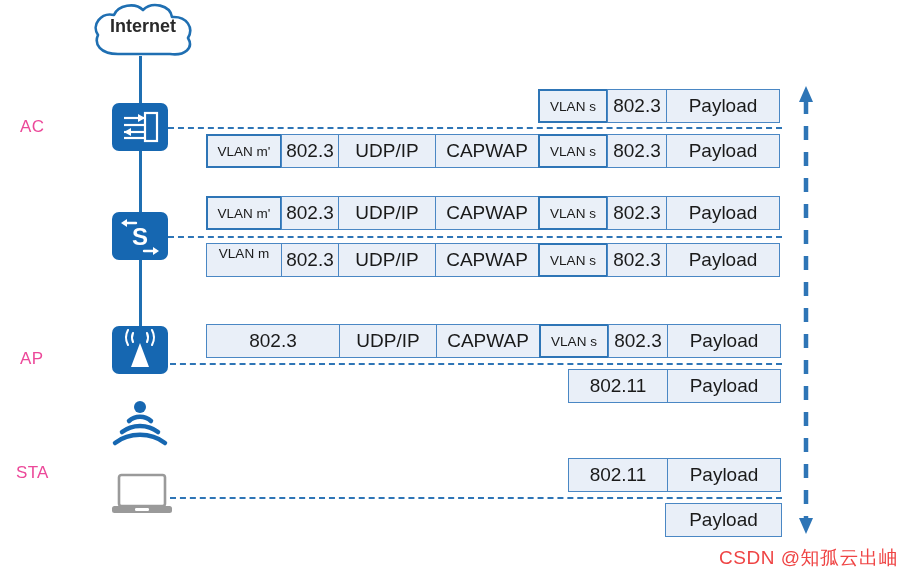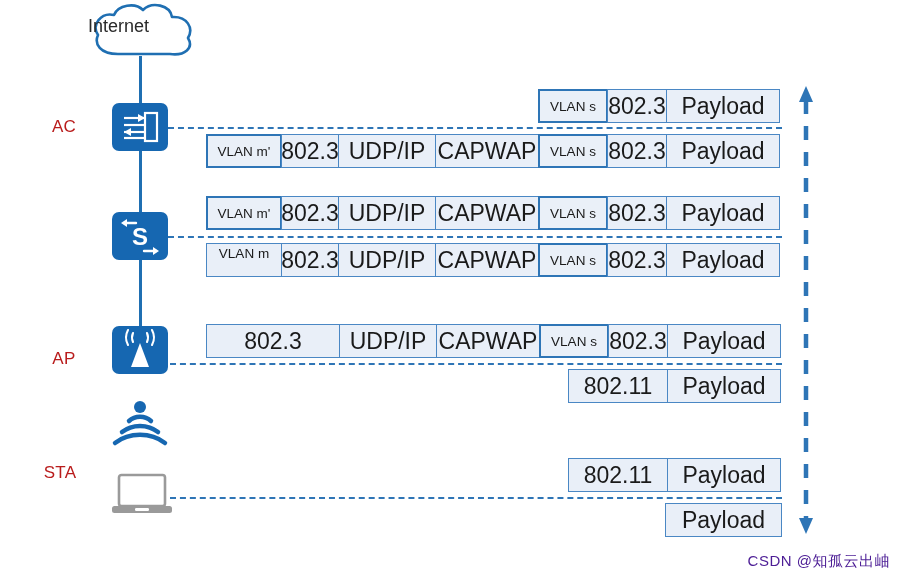--- a/index.html
+++ b/index.html
@@ -17,24 +17,24 @@
     position: relative;
     width: 910px;
     height: 579px;
     background: #ffffff;
   }
 
   
   .dev-label {
     position: absolute;
     font-size: 17px;
-    color: #b91c1c;
+    color: #ec4899;
     letter-spacing: .3px;
     white-space: nowrap;
-    text-align: center;
+    text-align: left;
   }
   .dev-icon {
     position: absolute;
     width: 56px;
     height: 48px;
   }
   .icon-box {
     width: 100%;
     height: 100%;
     background: #1667b1;
@@ -73,21 +73,21 @@
     align-items: stretch;
   }
   .seg {
     position: relative;
     background: #e9eff8;
     border: 1px solid #4a87c4;
     margin-left: -1px;
     display: flex;
     align-items: center;
     justify-content: center;
-    font-size: 23px;
+    font-size: 19px;
     color: #1a1a1a;
     box-sizing: border-box;
     white-space: nowrap;
   }
   .seg:first-child { margin-left: 0; }
   .seg.small { font-size: 13.5px; }
   
   .seg.inner {
     border: 2px solid #2e75b6;
     background: #eaf0f8;
@@ -105,39 +105,39 @@
     position: absolute;
     left: 0;
     right: 0;
     top: 2px;
     text-align: center;
   }
 
   
   .watermark {
     position: absolute;
-    right: 20px;
+    right: 12px;
     bottom: 8px;
-    font-size: 15px;
-    color: #4c1d95;
+    font-size: 19px;
+    color: #ef4444;
     letter-spacing: .5px;
     white-space: nowrap;
   }
 </style>
 </head>
 <body>
 
 <div id="canvas">
 
   <div style="position:absolute;left:88px;top:2px;width:110px;height:60px;">
     <svg width="110" height="60" viewBox="0 0 110 60">
       <path d="M30 52 C12 52 6 42 10 33 C3 23 13 10 26 13 C30 3 47 0 55 8
                C64 -1 82 3 84 15 C99 14 106 26 100 36 C106 46 97 54 82 52 Z" fill="#ffffff" stroke="#1f6fb2" stroke-width="2.6" stroke-linejoin="round"></path>
     </svg>
-    <div style="position:absolute;left:0;top:14px;width:110px;text-align:left;font-size:18px;color:#2a2a2a;">Internet</div>
+    <div style="position:absolute;left:0;top:14px;width:110px;text-align:center;font-size:18px;color:#2a2a2a;font-weight:bold;">Internet</div>
   </div>
 
   <div class="trunk" style="top:56px;height:50px;"></div>
   <div class="trunk" style="top:150px;height:62px;"></div>
   <div class="trunk" style="top:260px;height:66px;"></div>
 
   <div class="dev-label" style="left:20px;top:117px;width:88px;">AC</div>
   <div class="dev-icon" style="left:112px;top:103px;">
     <div class="icon-box"></div>
     <svg width="56" height="48" viewBox="0 0 56 48" style="position:absolute;left:0;top:0;">

